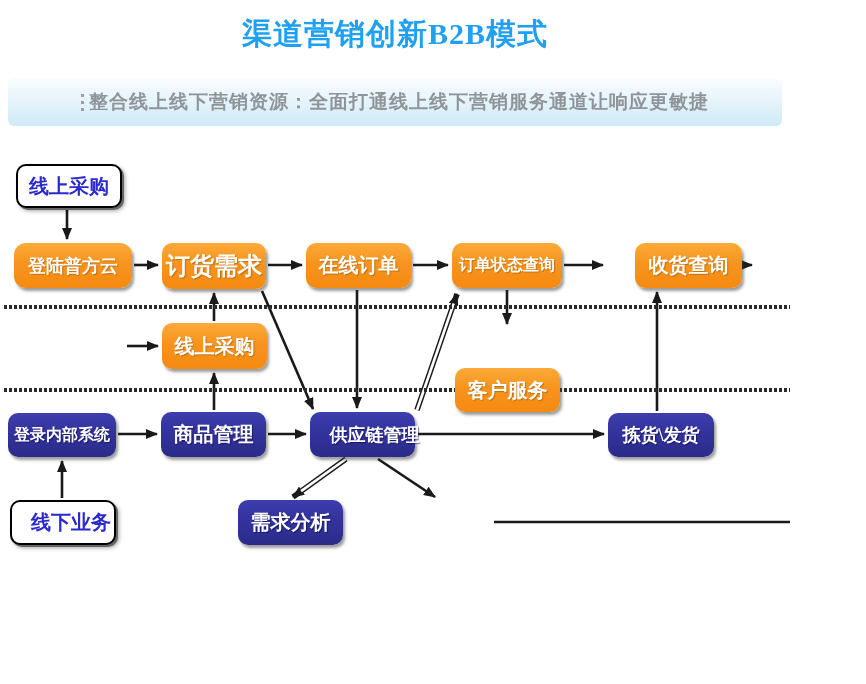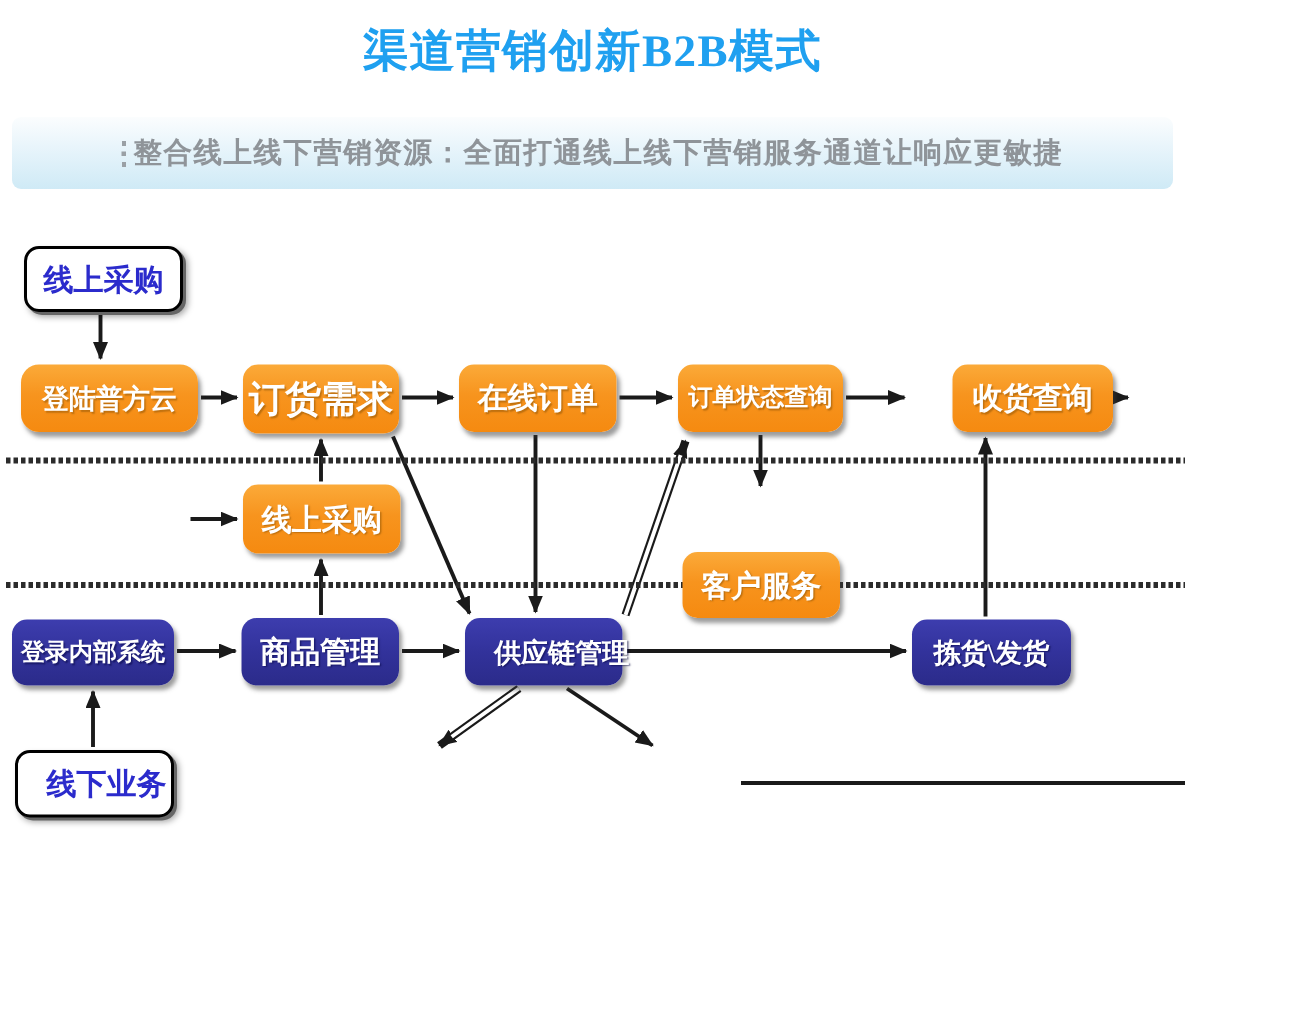--- a/index.html
+++ b/index.html
@@ -73,14 +73,15 @@
       <div class="node orange" style="left: 452px; top: 243px; width: 110px; height: 45px; font-size: 16px;">订单状态查询</div>
       <div class="node orange" style="left: 607px; top: 243px; width: 107px; height: 45px; font-size: 20px; margin-left: 28px;">收货查询</div>
       <div class="node orange" style="left: 756px; top: 243px; width: 104px; height: 45px; font-size: 20px; margin-left: 40px;">结算对账</div>
       <div class="node orange" style="left: 162px; top: 323px; width: 105px; height: 46px; font-size: 20px;">线上采购</div>
       <div class="node orange" style="left: 455px; top: 328px; width: 105px; height: 44px; font-size: 20px; margin-top: 40px;">客户服务</div>
       <div class="node blue" style="left: 8px; top: 413px; width: 108px; height: 44px; font-size: 16px;">登录内部系统</div>
       <div class="node blue" style="left: 161px; top: 412px; width: 105px; height: 45px; font-size: 20px;">商品管理</div>
       <div class="node blue" style="left: 310px; top: 412px; width: 105px; height: 45px; font-size: 18px; padding-left: 24px;">供应链管理</div>
       <div class="node blue" style="left: 608px; top: 413px; width: 106px; height: 44px; font-size: 18px;">拣货\发货</div>
       <div class="node terminal" style="left: 10px; top: 500px; width: 106px; height: 45px; font-size: 20px; padding-left: 16px;">线下业务</div>
+      <div class="node blue" style="left: 238px; top: 500px; width: 105px; height: 45px; font-size: 20px;">需求分析</div>
     </div>
 </div>
 
 </body></html>

